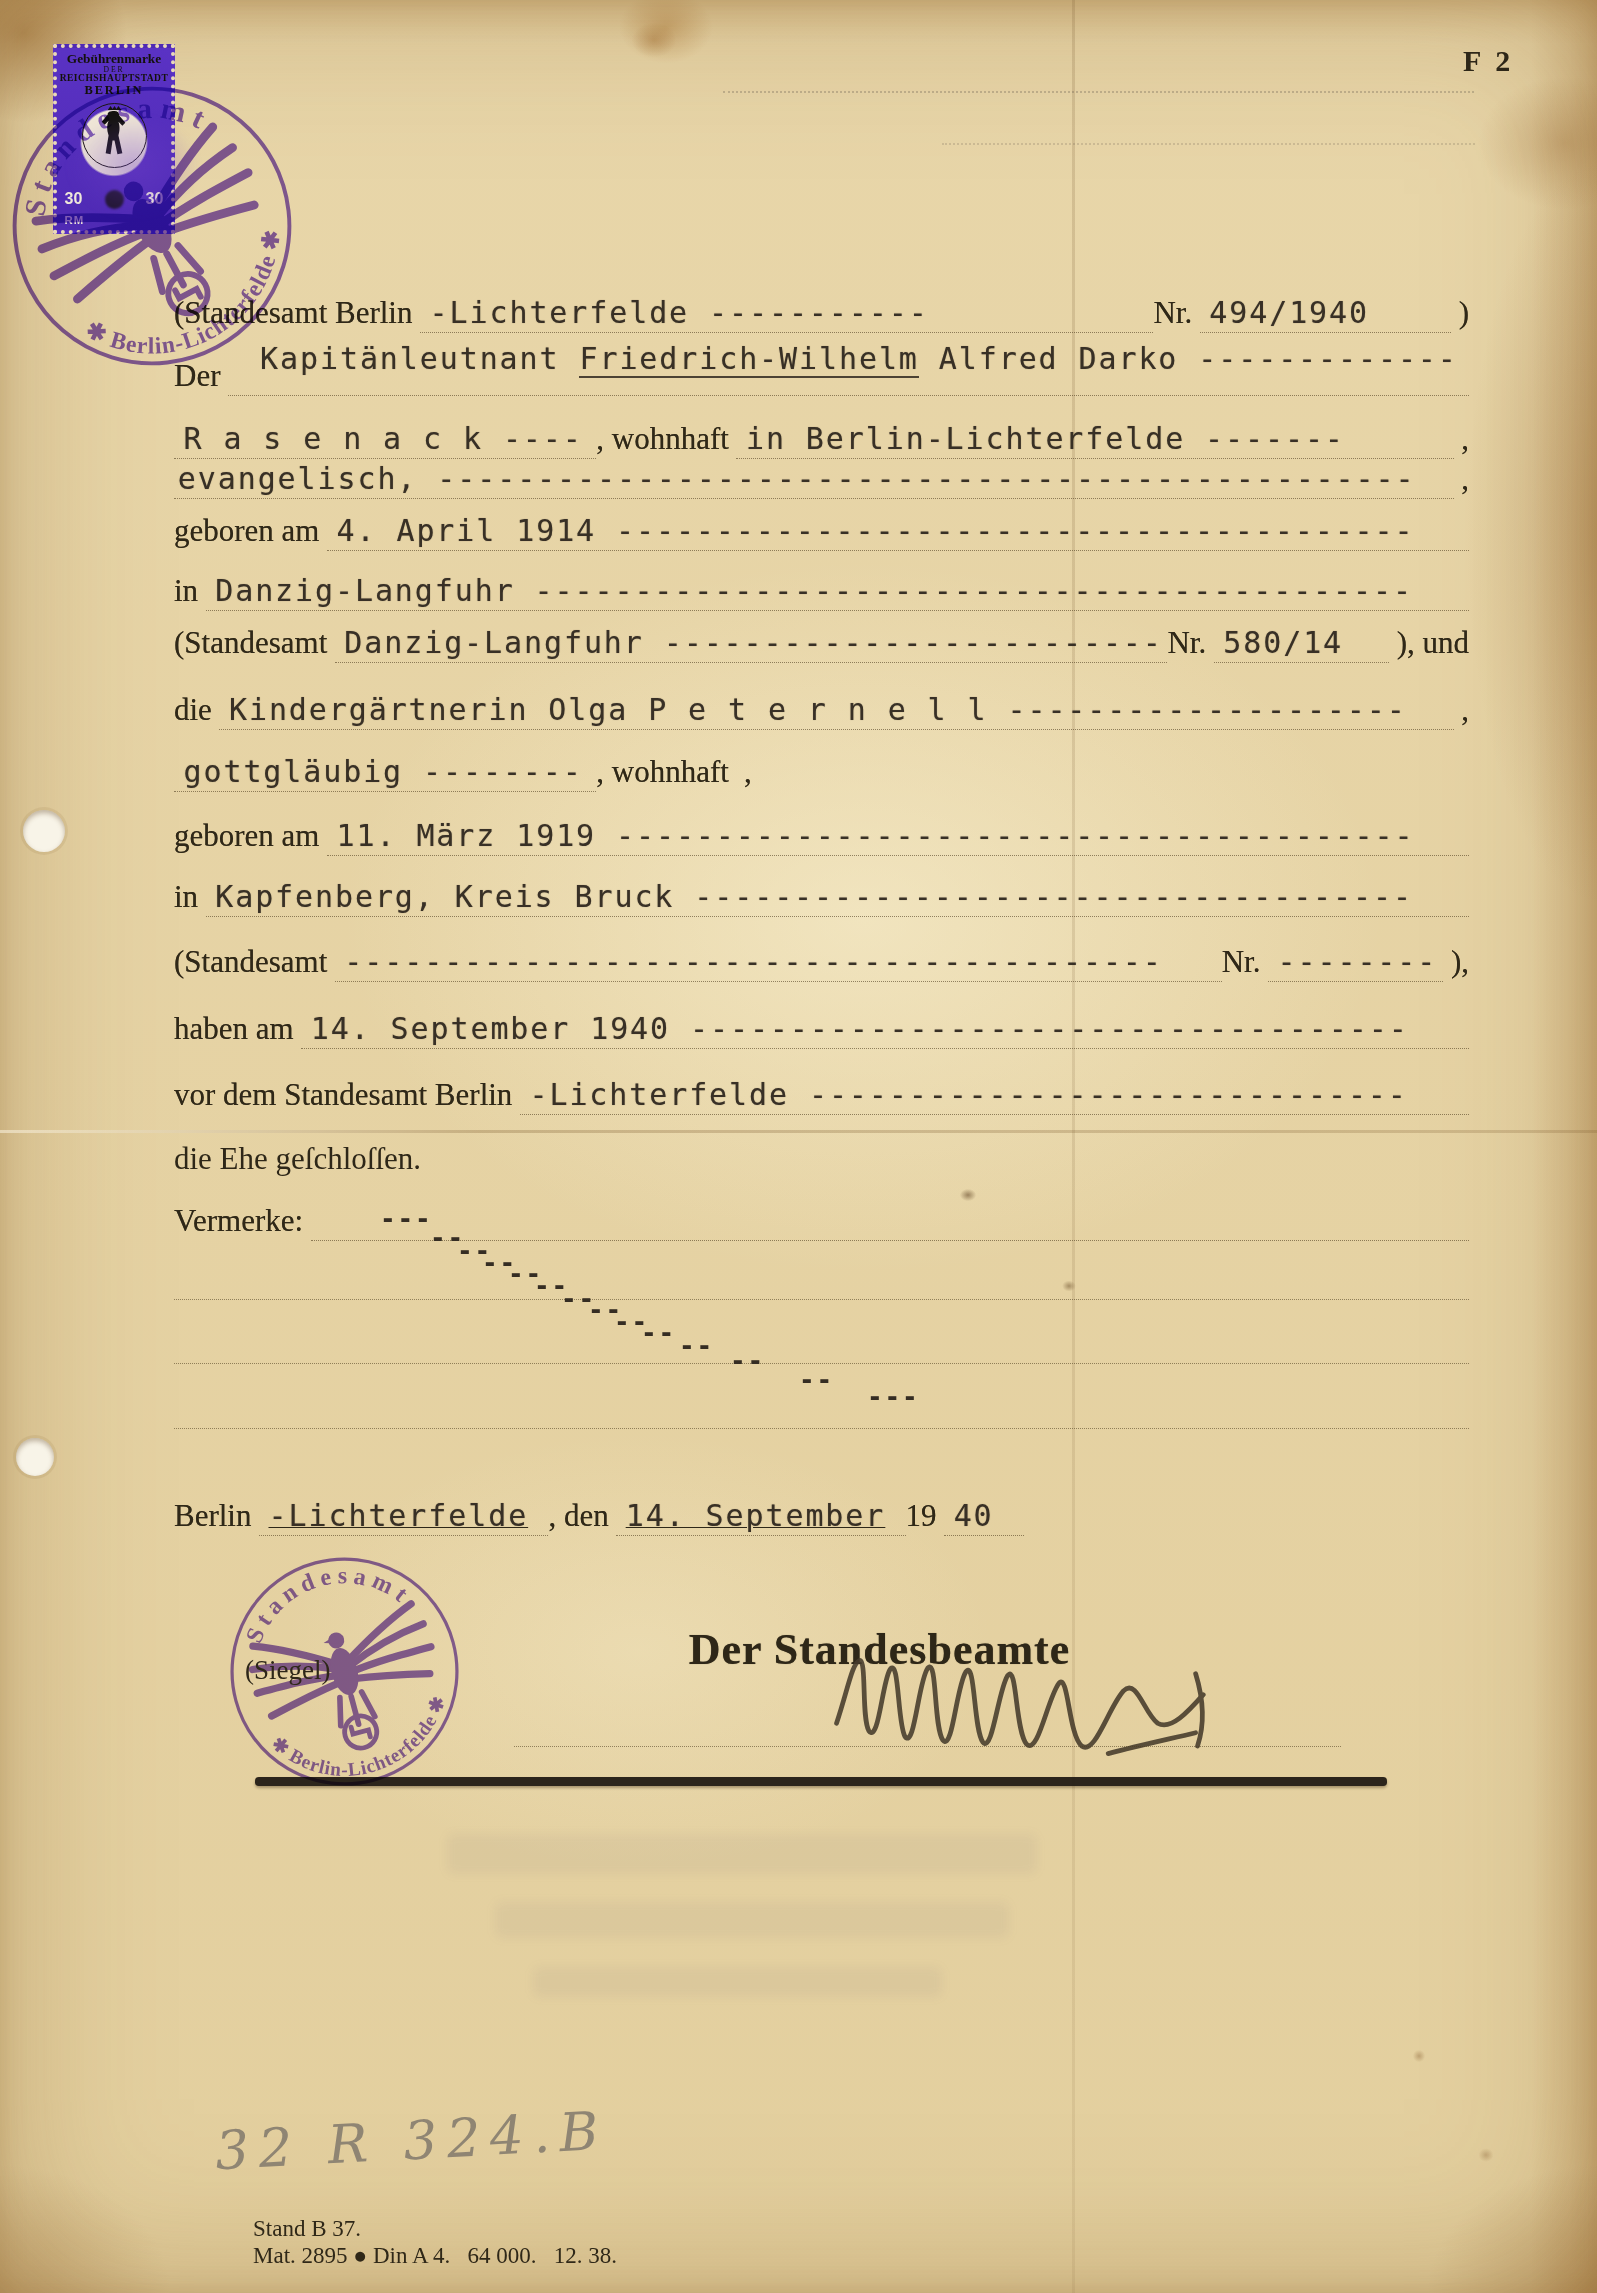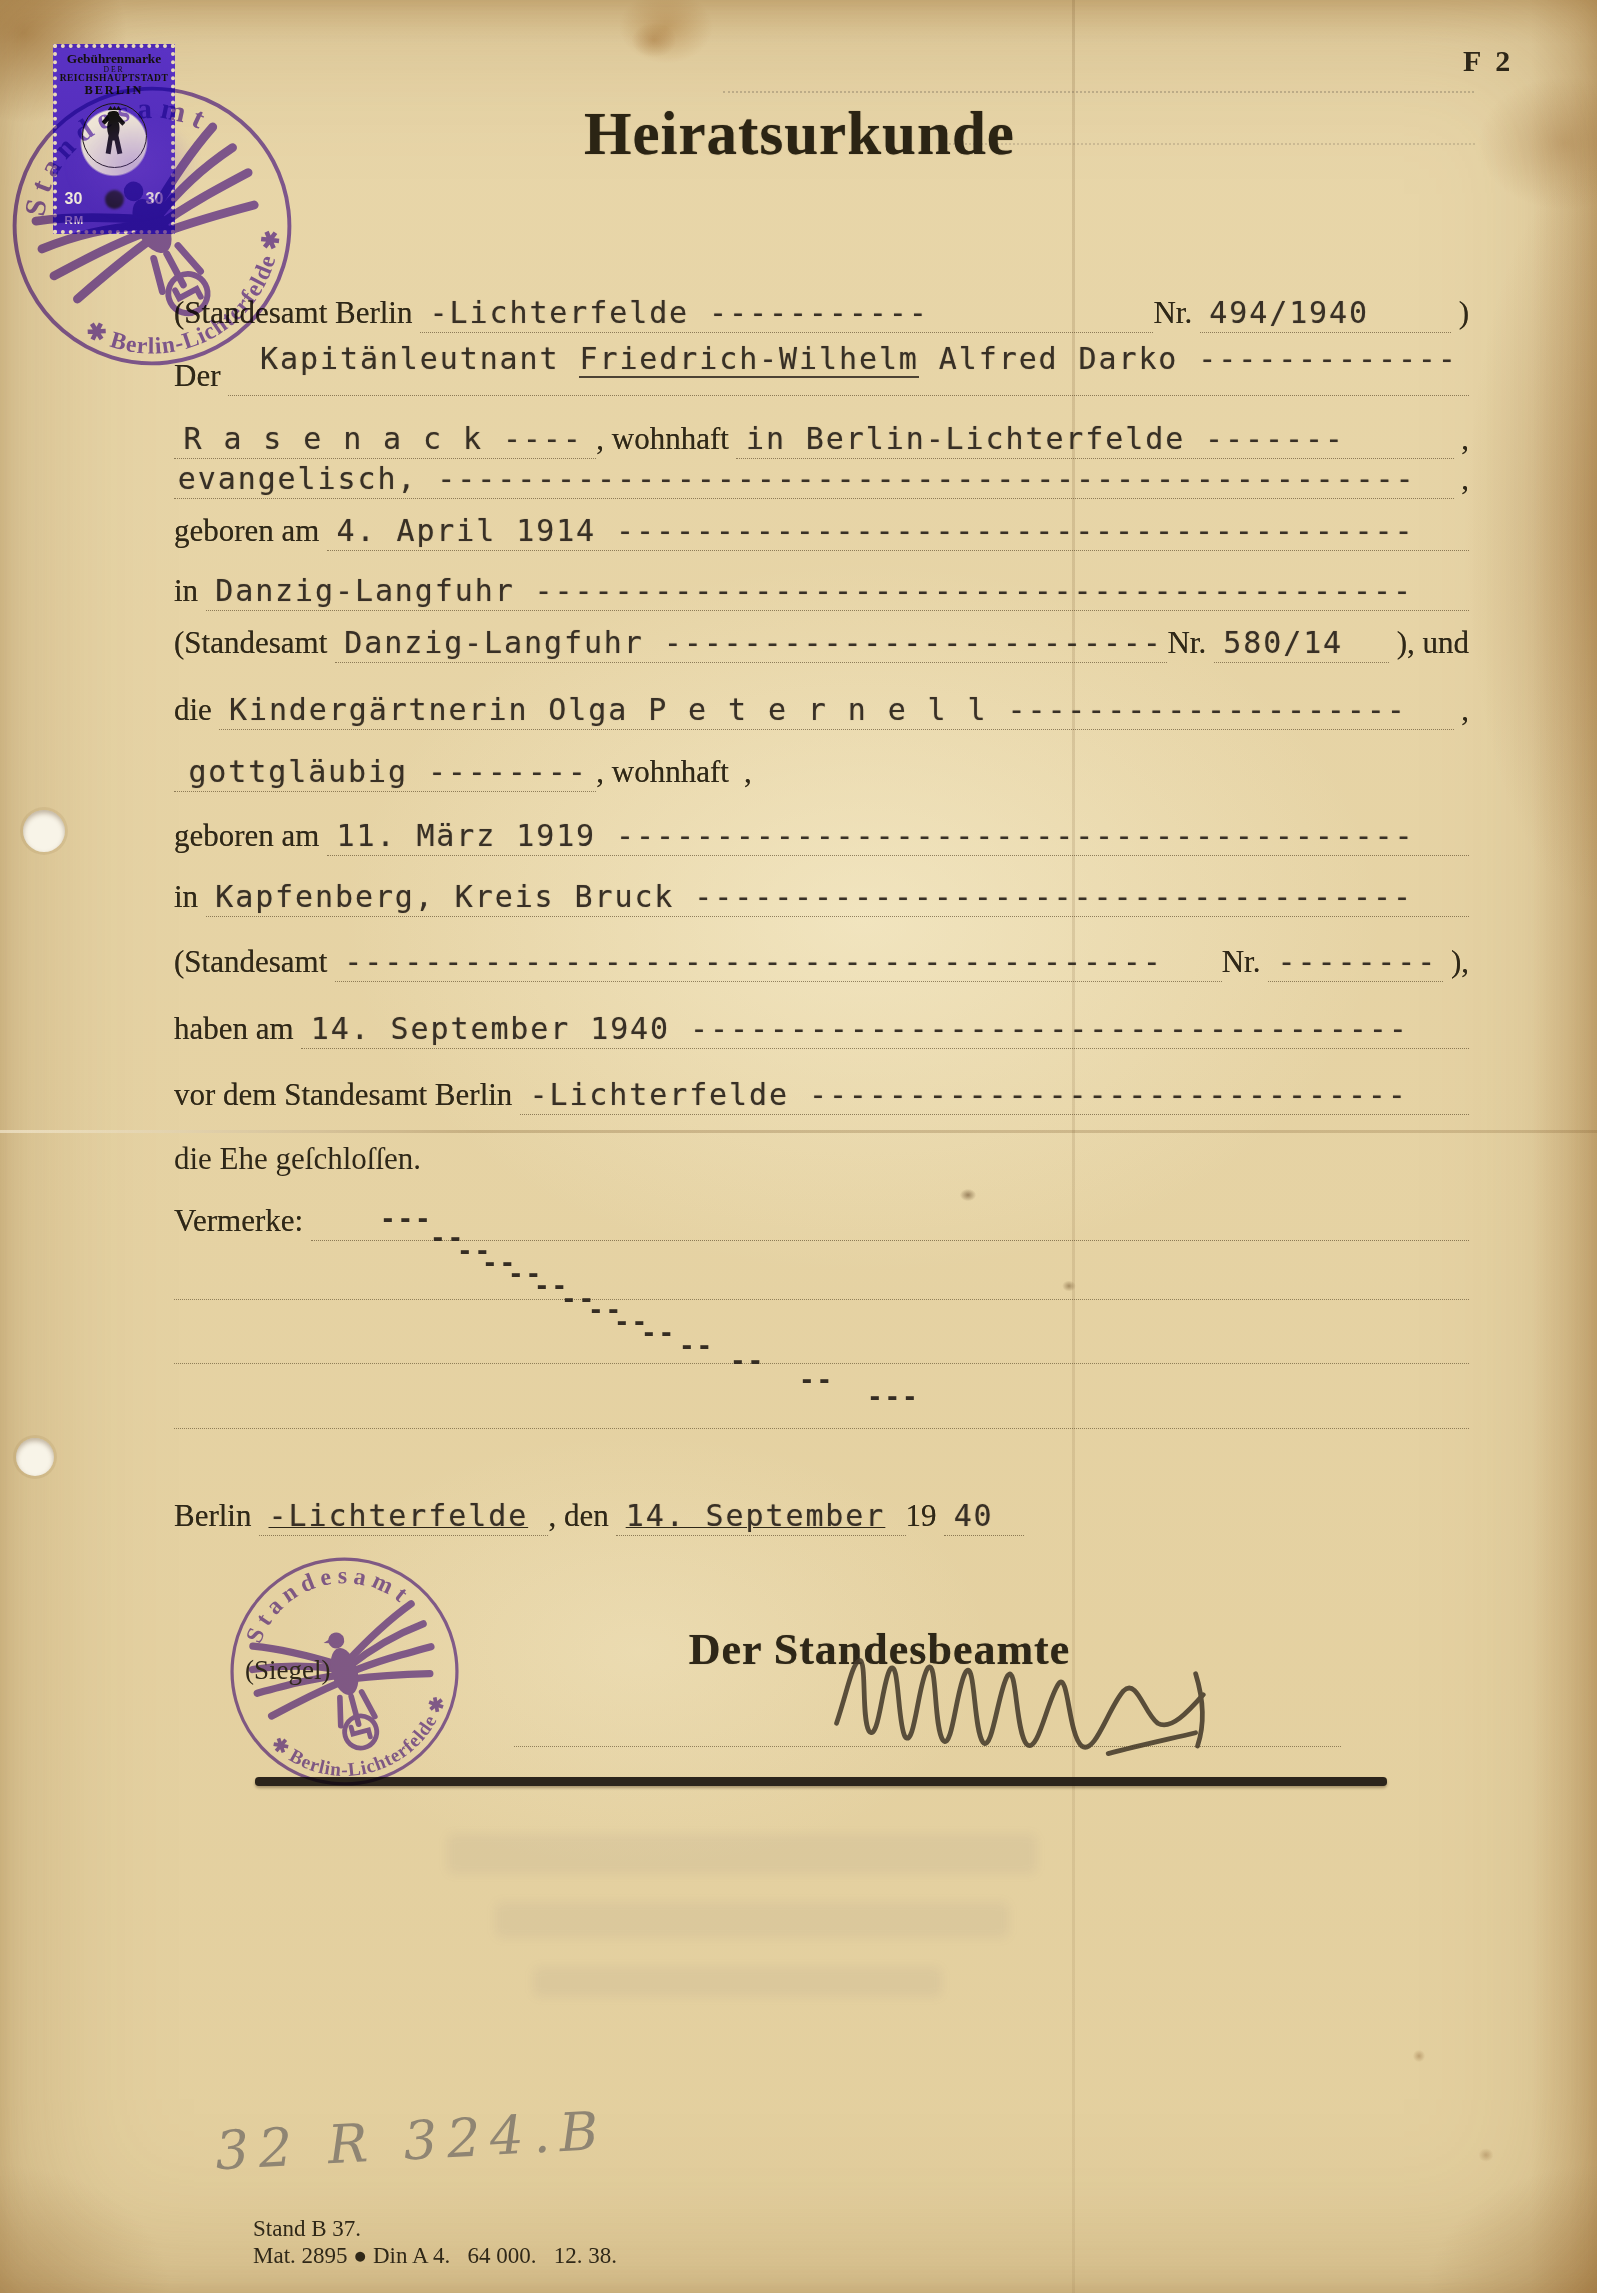--- a/index.html
+++ b/index.html
@@ -84,21 +84,20 @@
   <div class="abs crease-v"></div>
   <div class="abs hole" style="left:23px;top:810px;"></div>
   <div class="abs hole" style="left:16px;top:1438px;width:38px;height:38px;"></div>
   <div class="abs erased" style="left:723px;top:91px;width:751px;"></div>
   <div class="abs erased" style="left:942px;top:143px;width:533px;opacity:.7;"></div>
   <div class="abs smudge" style="left:447px;top:1834px;width:590px;height:40px;"></div>
   <div class="abs smudge" style="left:495px;top:1902px;width:514px;height:36px;"></div>
   <div class="abs smudge" style="left:533px;top:1967px;width:409px;height:30px;"></div>
 
   <div class="abs fcode">F 2</div>
-  <h1 class="abs title">Heiratsurkunde</h1>
 
   <div class="abs stamp">
     <div class="stline g1">Gebührenmarke</div>
     <div class="stline g2">DER</div>
     <div class="stline g3">REICHSHAUPTSTADT</div>
     <div class="stline g4">BERLIN</div>
     <div class="stcircle">
       <svg viewBox="0 0 40 60" width="59" height="59">
         <path fill="#151310" d="M20,7 c3,0 5,2 5,5 l6,7 -3,3 -4,-4 c2,6 1,10 0,14 l4,18 -5,1 -3,-14 -2,0 -2,14 -5,-1 3,-18 c-2,-6 -2,-11 0,-15 l-4,4 -3,-3 6,-7 c0,-3 2,-4 7,-4 z"></path>
         <path fill="#151310" d="M13,6 l3,-4 2,3 2,-3 2,3 2,-3 3,4 z"></path>
@@ -188,21 +187,21 @@
     <span class="fld fix w170"><span class="typ">580/14</span></span>
     <span class="lab after">), und</span>
   </div>
 
   <div class="fl" style="top:682px;">
     <span class="lab">die</span>
     <span class="fld"><span class="typ">Kindergärtnerin Olga P e t e r n e l l --------------------</span></span>
     <span class="lab after">,</span>
   </div>
 
-  <div class="fl" style="top:744px;text-align:center;">
+  <div class="fl" style="top:744px;">
     <span class="fld fix w430"><span class="typ">gottgläubig --------</span></span>
     <span class="lab">, wohnhaft</span>
     <span class="lab after">,</span>
   </div>
 
   <div class="fl" style="top:808px;">
     <span class="lab">geboren am</span>
     <span class="fld"><span class="typ">11. März 1919 ----------------------------------------</span></span>
   </div>
 

